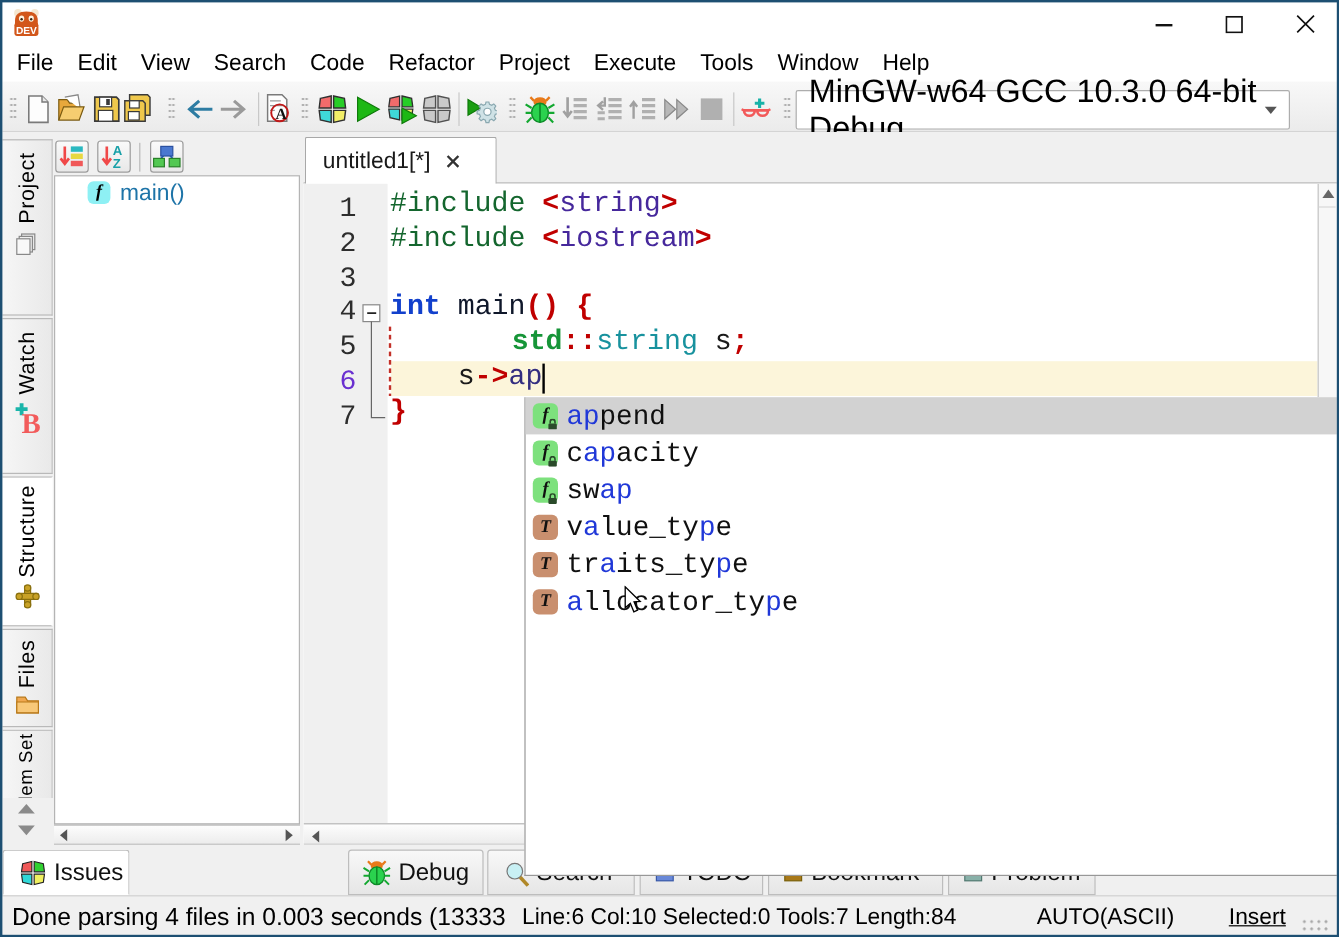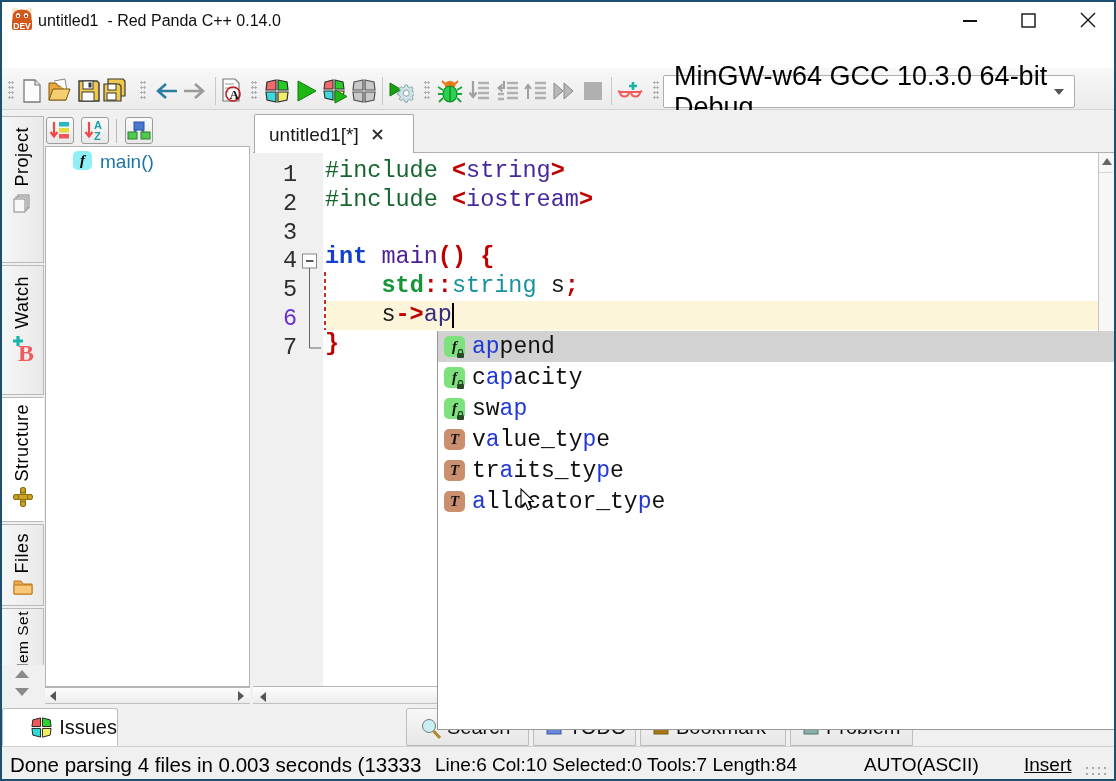--- a/index.html
+++ b/index.html
@@ -39,23 +39,23 @@
 
 #editor{left:253px;top:153px;width:861px;height:551px;background:#fff;overflow:hidden;}
 #gutter{position:absolute;left:0;top:0;width:70px;height:533px;background:#f0f0f0;}
 .lnum{position:absolute;width:44px;text-align:right;font-family:"Liberation Mono",monospace;font-size:23.5px;line-height:28.8px;color:#2d2d2d;}
 #activeline{position:absolute;left:73px;top:148px;width:772px;height:29px;background:#fcf5da;}
 #code{position:absolute;left:72px;top:4px;font-family:"Liberation Mono",monospace;font-size:23.5px;line-height:28.8px;white-space:pre;color:#1a1a1a;}
 .kw{color:#1240cc;font-weight:bold;}
 .pp{color:#14662e;}
 .hdr{color:#46289c;}
 .red{color:#c00000;font-weight:bold;}
-.grn{color:#169538;font-weight:bold;}
+.grn{color:#169538;font-weight:bold;margin-left:45px;}
 .teal{color:#18929e;}
-.fnc{color:#4c1d95;}
+.fnc{color:#0f172a;}
 .vio{color:#332d80;}
 
 .sb{position:absolute;background:linear-gradient(#fdfdfd,#ececec);border-top:1px solid #b4b4b4;border-bottom:1px solid #c0c0c0;}
 
 #popup{left:437px;top:331px;width:677px;height:399px;background:#fff;border-left:1px solid #989898;border-bottom:1px solid #989898;z-index:30;}
 .prow{position:absolute;left:0;width:676px;height:31px;display:flex;align-items:center;font-family:"Liberation Mono",monospace;font-size:23px;color:#101010;}
 .prow.sel{background:#d2d2d2;}
 .picon{width:21px;height:21px;border-radius:5px;margin-left:6px;margin-right:7px;position:relative;font-style:italic;font-weight:bold;font-size:15px;font-family:"Liberation Serif",serif;display:flex;align-items:center;justify-content:center;}
 .pf{background:#7de17d;}
 .lock{position:absolute;right:0px;bottom:-1px;}
@@ -83,30 +83,42 @@
       <ellipse cx="4" cy="4" rx="3.2" ry="3.4" fill="#f5e7d0"></ellipse>
       <ellipse cx="18" cy="4" rx="3.2" ry="3.4" fill="#f5e7d0"></ellipse>
       <path d="M1.5 10 Q1.5 2.5 11 2.5 Q20.5 2.5 20.5 10 L20.5 13 L1.5 13 Z" fill="#d2571b"></path>
       <ellipse cx="7" cy="8.5" rx="2.2" ry="2.6" fill="#fdf3e0"></ellipse>
       <ellipse cx="15" cy="8.5" rx="2.2" ry="2.6" fill="#fdf3e0"></ellipse>
       <circle cx="7" cy="9" r="1" fill="#3a2410"></circle>
       <circle cx="15" cy="9" r="1" fill="#3a2410"></circle>
       <rect x="1" y="12" width="20" height="11" rx="2" fill="#d2571b"></rect>
       <text x="11" y="21.5" text-anchor="middle" font-family="Liberation Sans" font-weight="bold" font-size="8.5" fill="#fff">DEV</text>
     </svg>
-    <span class="abs" id="titletext">untitled1&nbsp; - Red Panda C++ 0.14.0</span>
     <div class="abs" style="left:961px;top:18px;width:14px;height:2px;background:#111;"></div>
     <svg class="abs" style="left:1019px;top:11px;" width="15" height="15">
         <rect x="1" y="1" width="13" height="13" fill="none" stroke="#111" stroke-width="1.4"></rect>
       </svg>
     <svg class="abs" style="left:1078px;top:10px;" width="16" height="16">
         <path d="M1 1 L15 15 M15 1 L1 15" stroke="#111" stroke-width="1.4"></path>
       </svg>
   </div>
 
+  <div class="abs" id="menubar">
+    <span>File</span>
+      <span>Edit</span>
+      <span>View</span>
+      <span>Search</span>
+      <span>Code</span>
+      <span>Refactor</span>
+      <span>Project</span>
+      <span>Execute</span>
+      <span>Tools</span>
+      <span>Window</span>
+      <span>Help</span>
+  </div>
 
   <div class="abs" id="toolbar"></div>
   <div class="grip" style="left:8px;"></div>
   <div class="grip" style="left:140px;"></div>
   <div class="tsep" style="left:215px;"></div>
   <div class="grip" style="left:251px;"></div>
   <div class="tsep" style="left:382px;"></div>
   <div class="grip" style="left:424px;"></div>
   <div class="tsep" style="left:611px;"></div>
   <div class="grip" style="left:653px;"></div>
@@ -356,28 +368,38 @@
 
   <div class="sb" style="left:45px;top:687px;width:205px;height:17px;"></div>
   <svg class="abs" style="left:48px;top:690px;" width="10" height="12">
       <path d="M8 1 L8 11 L2 6 Z" fill="#555"></path>
     </svg>
   <svg class="abs" style="left:236px;top:690px;" width="10" height="12">
       <path d="M2 1 L2 11 L8 6 Z" fill="#555"></path>
     </svg>
 
   <div class="abs" id="btabs">
-    <div class="btab active" style="left:0px;width:116px;justify-content:flex-end;">
+    <div class="btab active" style="left:0px;width:106px;">
       <svg width="23" height="23" style="margin-left:13px;" viewBox="0 0 24 24">
           <path d="M3 4 L11 2 L11 11 L2 11 Z" fill="#f05858" stroke="#222"></path>
           <path d="M13 2 L21 4 L22 11 L13 11 Z" fill="#30d030" stroke="#222"></path>
           <path d="M2 13 L11 13 L11 22 L3 20 Z" fill="#30d8d8" stroke="#222"></path>
           <path d="M13 13 L22 13 L21 20 L13 22 Z" fill="#f0f060" stroke="#222"></path>
         </svg>
       <span style="margin-left:6px;">Issues</span>
+    </div>
+    <div class="btab" style="left:288px;width:113px;">
+      <svg width="24" height="24" style="margin-left:11px;" viewBox="0 0 26 26">
+          <ellipse cx="13" cy="7" rx="5.5" ry="4" fill="#e87a1a"></ellipse>
+          <path d="M8 6 L5 3 M18 6 L21 3" stroke="#e87a1a" stroke-width="2"></path>
+          <ellipse cx="13" cy="16" rx="7" ry="8" fill="#2ad24e" stroke="#0e8a28" stroke-width="1.2"></ellipse>
+          <path d="M13 8 L13 24" stroke="#0e8a28" stroke-width="1.4"></path>
+          <path d="M6 12 L1 9 M20 12 L25 9 M6 16 L1 16 M20 16 L25 16 M6 20 L2 24 M20 20 L24 24" stroke="#13a830" stroke-width="1.8"></path>
+        </svg>
+      <span style="margin-left:6px;">Debug</span>
     </div>
     <div class="btab" style="left:404px;width:123px;">
       <svg width="20" height="26" style="margin-left:14px;" viewBox="0 0 20 26">
           <circle cx="8" cy="12" r="6.5" fill="#c8f0f4" stroke="#777"></circle>
           <path d="M12.5 17 L19 24" stroke="#b08828" stroke-width="3"></path>
         </svg>
       <span style="margin-left:6px;">Search</span>
     </div>
     <div class="btab" style="left:531px;width:103px;">
       <svg width="18" height="18" style="margin-left:11px;" viewBox="0 0 18 18">

